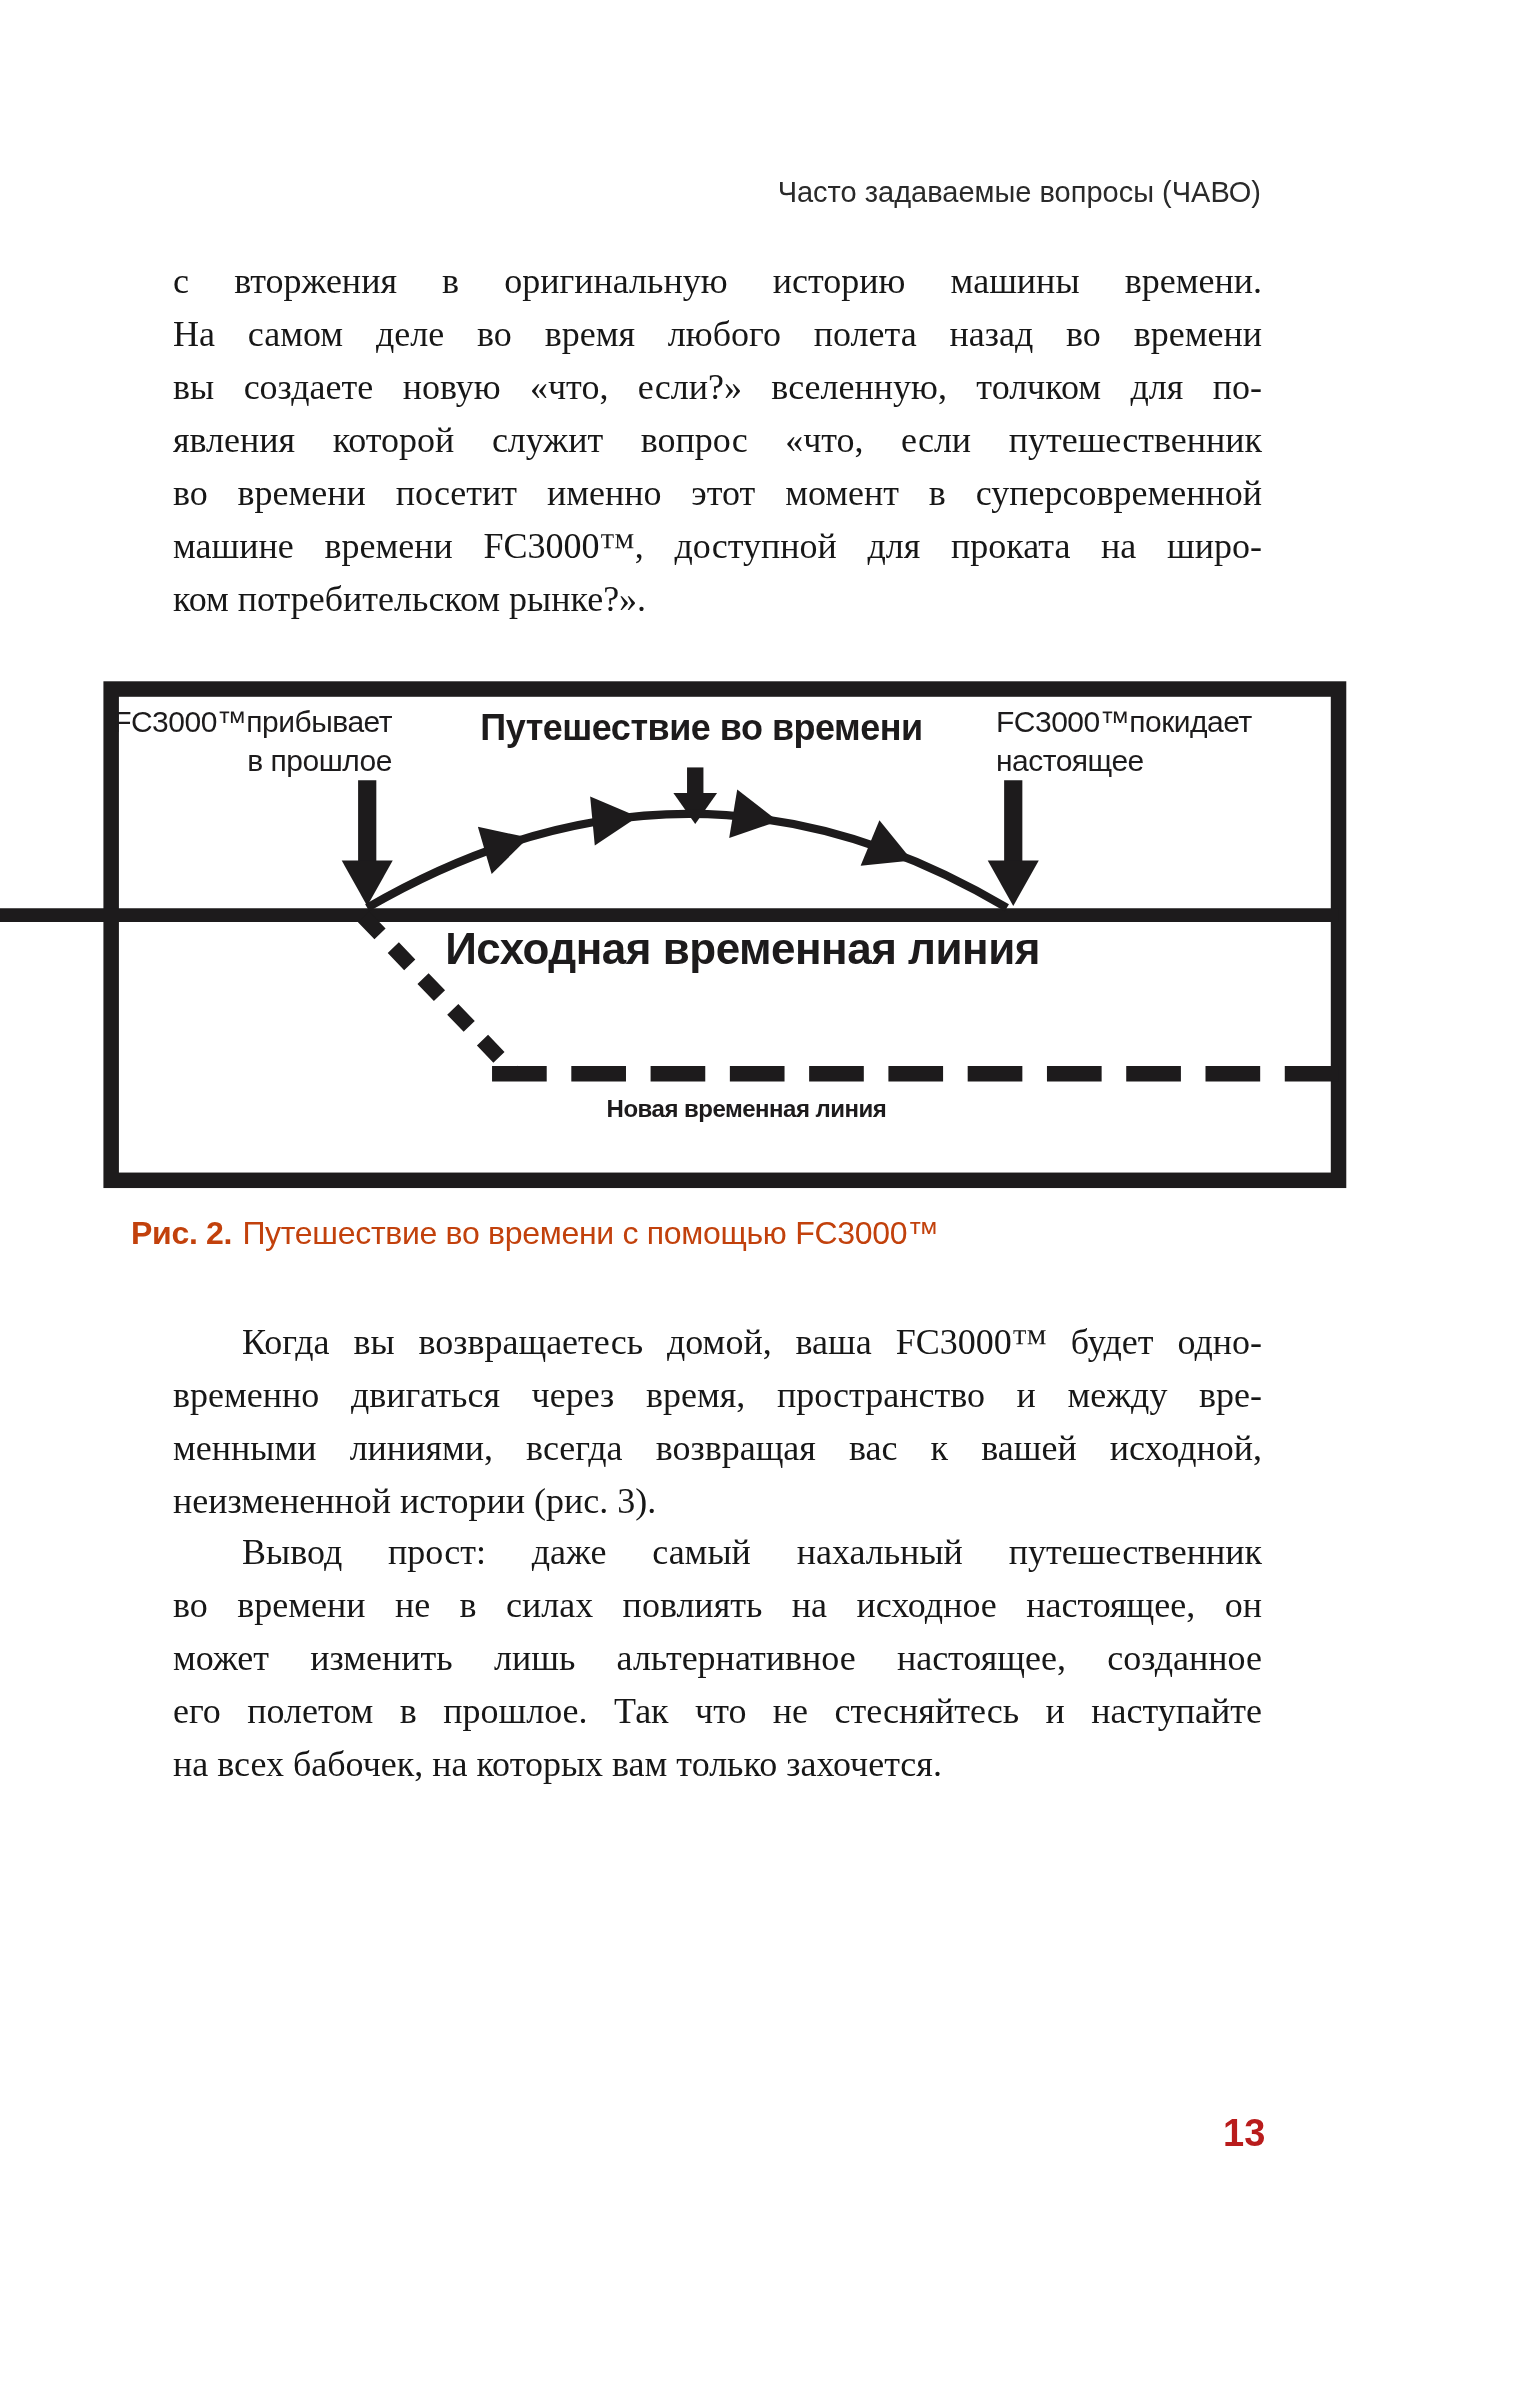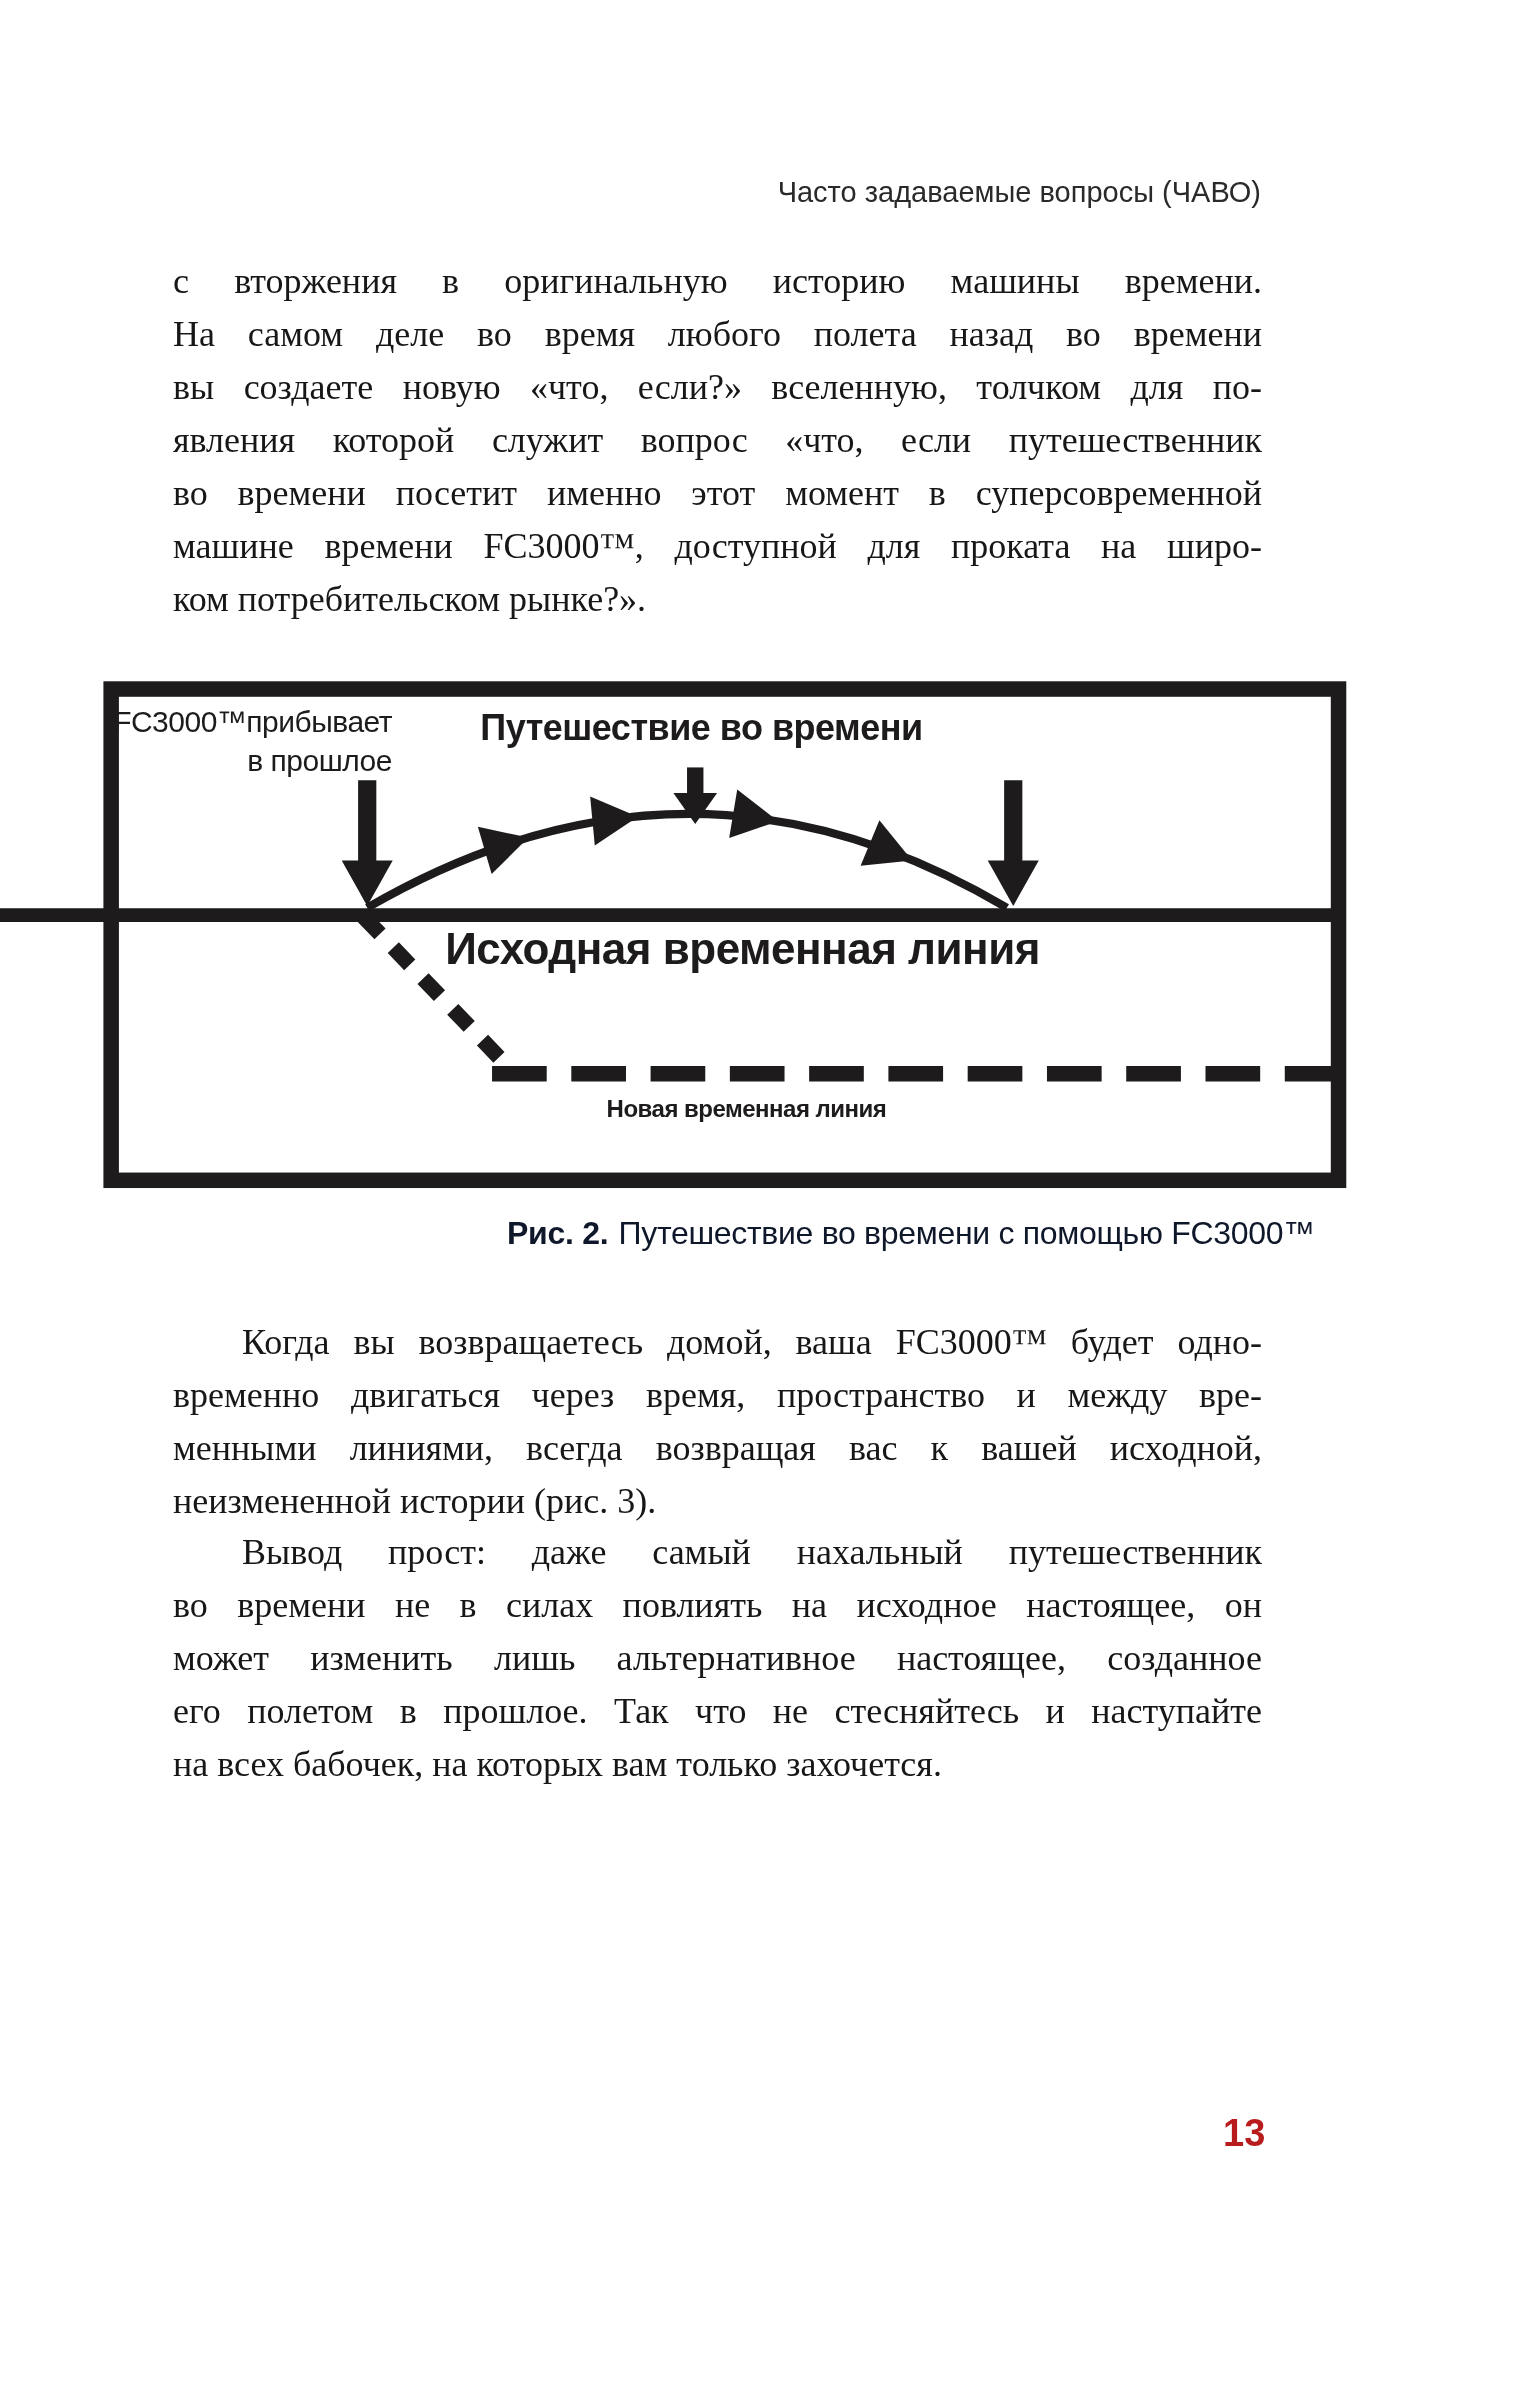--- a/index.html
+++ b/index.html
@@ -29,22 +29,22 @@
   .fig-label.right-al{text-align:right;}
   #label-arrive{top:702px;right:1147px;width:383px;text-align:right;}
   #label-depart{top:702px;left:996px;width:383px;}
   #label-title{top:708px;left:428px;width:547px;text-align:center;
                font-size:36px;font-weight:bold;letter-spacing:-0.5px;line-height:40px;}
   #label-orig{top:929px;left:378px;width:729px;text-align:center;
               font-size:44px;font-weight:bold;letter-spacing:-0.5px;}
   #label-new{top:1089px;left:382px;width:729px;text-align:center;
              font-size:24px;font-weight:bold;letter-spacing:-0.5px;}
 
-  .caption{position:absolute;top:1215px;left:131px;width:1184px;text-align:right;
-           font-family:"Liberation Sans", sans-serif;font-size:32px;color:#0f172a;
+  .caption{position:absolute;top:1215px;left:131px;width:1184px;text-align:left;
+           font-family:"Liberation Sans", sans-serif;font-size:32px;color:#c2410c;
            letter-spacing:-0.3px;}
   .caption .cap-label{font-weight:bold;}
   .caption .cap-text{margin-left:0.32em;}
 
   .page-number{position:absolute;top:2112px;left:1223px;
                font-family:"Liberation Sans", sans-serif;font-weight:bold;
                font-size:38px;color:#b91c1c;}
 </style>
 </head>
 <body>
@@ -95,20 +95,24 @@
 
     <line x1="399" y1="1006" x2="563" y2="1176" stroke="#1d1b1c" stroke-width="17" stroke-dasharray="26 21"></line>
     <line x1="540" y1="1178" x2="1469" y2="1178" stroke="#1d1b1c" stroke-width="17" stroke-dasharray="60 27"></line>
   </svg>
 
   <div class="fig-label right-al" id="label-arrive">
     <div>FC3000™прибывает</div>
     <div>в прошлое</div>
   </div>
   <div class="fig-label" id="label-title">Путешествие во времени</div>
+  <div class="fig-label" id="label-depart">
+    <div>FC3000™покидает</div>
+    <div>настоящее</div>
+  </div>
   <div class="fig-label" id="label-orig">Исходная временная линия</div>
   <div class="fig-label" id="label-new">Новая временная линия</div>
 
   <div class="caption">
     <span class="cap-label">Рис. 2.</span><span class="cap-text">Путешествие во времени с помощью FC3000™</span>
   </div>
 
   <div class="para" id="p2">
     <div class="bline indent">Когда вы возвращаетесь домой, ваша FC3000™ будет одно-</div>
     <div class="bline">временно двигаться через время, пространство и между вре-</div>

